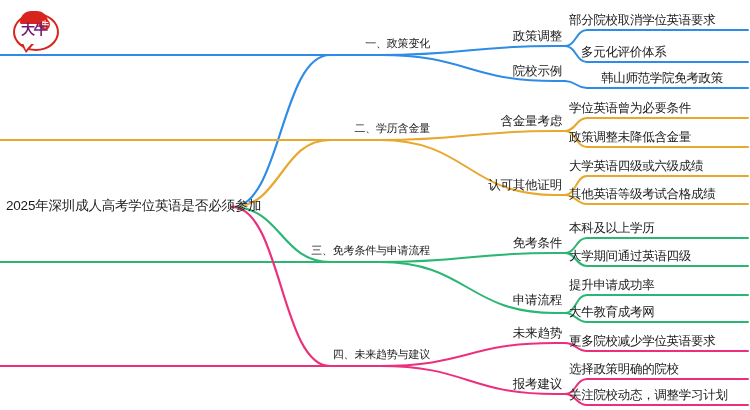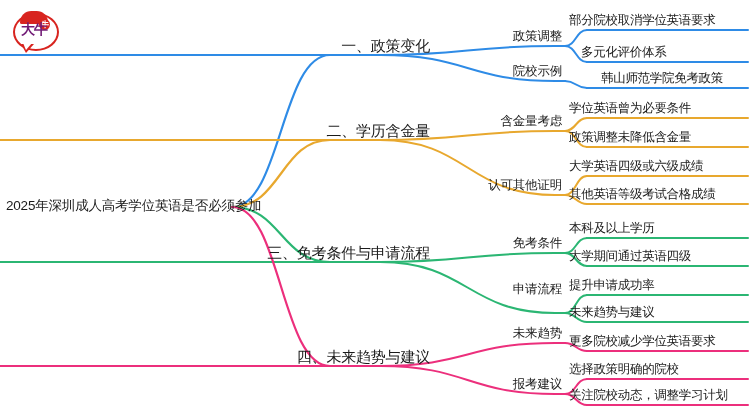--- a/index.html
+++ b/index.html
@@ -145,21 +145,21 @@
     white-space: nowrap;
     color: #1a1a1a;
     line-height: 1;
     text-align: right;
   }
   .root-label {
     font-size: 13.5px;
     letter-spacing: -0.2px;
   }
   .lvl1-label {
-    font-size: 15px;
+    font-size: 11px;
     letter-spacing: -0.2px;
   }
   .lvl2-label {
     font-size: 12.5px;
     letter-spacing: -0.2px;
   }
   .leaf-label {
     font-size: 12.5px;
     letter-spacing: -0.3px;
   }
@@ -250,23 +250,23 @@
     <div class="node lvl2-label" style="top: 115px; right: 188px;">含金量考虑</div>
     <div class="node leaf-label" style="top: 131px; left: 569px;">政策调整未降低含金量</div>
     <div class="node leaf-label" style="top: 102px; left: 569px;">学位英语曾为必要条件</div>
     <div class="node lvl2-label" style="top: 179px; right: 188px;">认可其他证明</div>
     <div class="node leaf-label" style="top: 160px; left: 569px;">大学英语四级或六级成绩</div>
     <div class="node leaf-label" style="top: 188px; left: 569px;">其他英语等级考试合格成绩</div>
     <div class="node lvl1-label" style="top: 245px; right: 320px;">三、免考条件与申请流程</div>
     <div class="node lvl2-label" style="top: 237px; right: 188px;">免考条件</div>
     <div class="node leaf-label" style="top: 222px; left: 569px;">本科及以上学历</div>
     <div class="node leaf-label" style="top: 250px; left: 569px;">大学期间通过英语四级</div>
-    <div class="node lvl2-label" style="top: 283px; right: 188px;">申请流程</div>
+    <div class="node lvl2-label" style="top: 294px; right: 188px;">申请流程</div>
     <div class="node leaf-label" style="top: 279px; left: 569px;">提升申请成功率</div>
-    <div class="node leaf-label" style="top: 306px; left: 569px;">未来趋势与建议</div>
+    <div class="node leaf-label" style="top: 306px; left: 569px;">大牛教育成考网</div>
     <div class="node lvl1-label" style="top: 349px; right: 320px;">四、未来趋势与建议</div>
     <div class="node lvl2-label" style="top: 327px; right: 188px;">未来趋势</div>
     <div class="node leaf-label" style="top: 335px; left: 569px;">更多院校减少学位英语要求</div>
     <div class="node lvl2-label" style="top: 378px; right: 188px;">报考建议</div>
     <div class="node leaf-label" style="top: 363px; left: 569px;">选择政策明确的院校</div>
     <div class="node leaf-label" style="top: 389px; left: 569px;">关注院校动态，调整学习计划</div>
     <div class="node root-label" style="top: 199px; left: 6px;">2025年深圳成人高考学位英语是否必须参加</div>
   </div>
 
 </body></html>

